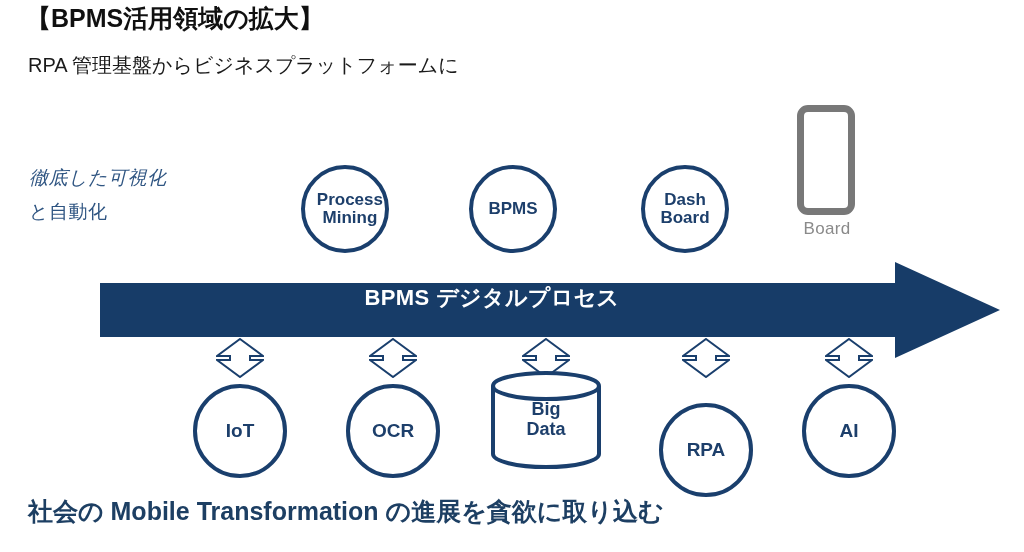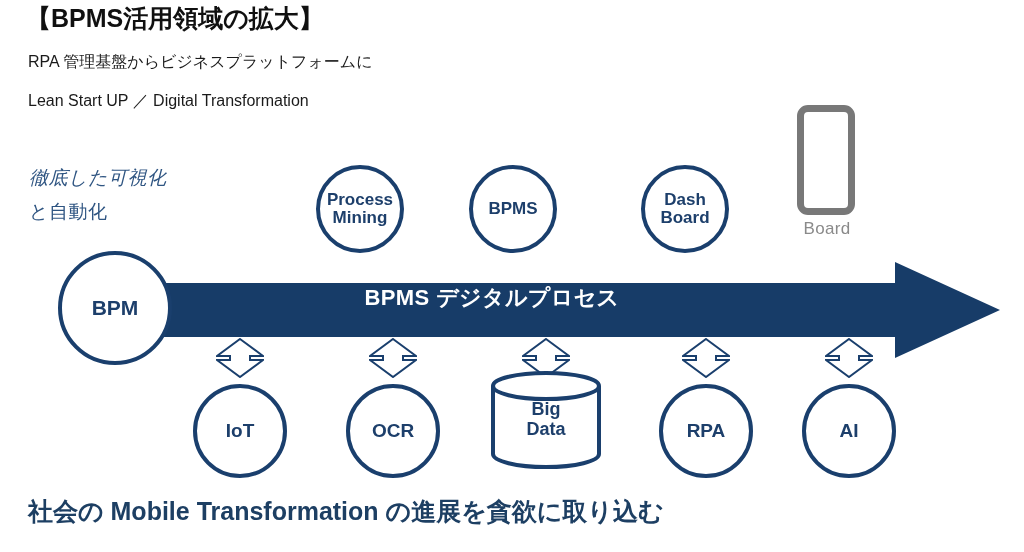--- a/index.html
+++ b/index.html
@@ -26,21 +26,21 @@
     top: 2px;
     font-size: 25px;
     font-weight: bold;
     color: #101010;
     letter-spacing: 0px;
     white-space: nowrap;
   }
   .hdr-sub {
     position: absolute;
     left: 28px;
-    font-size: 16px;
+    font-size: 20px;
     font-weight: normal;
     color: #1a1a1a;
     white-space: nowrap;
   }
   .hdr-sub.l1 { top: 52px; }
   .hdr-sub.l2 { top: 91px; }
 
   .left-note {
     position: absolute;
     left: 29px;
@@ -162,21 +162,20 @@
     pointer-events: none;
   }
 </style>
 </head>
 <body>
 
 <div id="slide">
 
   <div class="hdr-title">【BPMS活用領域の拡大】</div>
   <div class="hdr-sub l1">RPA 管理基盤からビジネスプラットフォームに</div>
-  <div class="hdr-sub l2">Lean Start UP ／ Digital Transformation</div>
 
   <div class="left-note l1">徹底した可視化</div>
   <div class="left-note l2">と自動化</div>
 
   <div class="arrow-band">
     <svg width="900" height="96" viewBox="0 0 900 96" xmlns="http://www.w3.org/2000/svg">
       <polygon points="0,21 795,21 795,0 900,48 795,96 795,75 0,75" fill="#173c68"></polygon>
     </svg>
   </div>
   <div class="band-label">BPMS デジタルプロセス</div>
@@ -192,26 +191,23 @@
           <polygon points="24,1 47,18 34,18 34,22 47,22 24,39 1,22 14,22 14,18 1,18" fill="#ffffff" stroke="#1a3f6d" stroke-width="2"></polygon>
         </svg></div>
       <div class="dbl-arrow" style="left: 682px; top: 338px;"><svg width="48" height="40" viewBox="0 0 48 40" xmlns="http://www.w3.org/2000/svg">
           <polygon points="24,1 47,18 34,18 34,22 47,22 24,39 1,22 14,22 14,18 1,18" fill="#ffffff" stroke="#1a3f6d" stroke-width="2"></polygon>
         </svg></div>
       <div class="dbl-arrow" style="left: 825px; top: 338px;"><svg width="48" height="40" viewBox="0 0 48 40" xmlns="http://www.w3.org/2000/svg">
           <polygon points="24,1 47,18 34,18 34,22 47,22 24,39 1,22 14,22 14,18 1,18" fill="#ffffff" stroke="#1a3f6d" stroke-width="2"></polygon>
         </svg></div>
     </div>
 
-  <div class="circ bpm" id="bpm-circle" style="left:58px; top:251px;">
-    <span class="lbl">BPM</span>
-  </div>
 
   <div id="top-row-layer">
-      <div class="circ top" style="left: 316px; top: 165px; border-color: rgb(26, 63, 109);">
+      <div class="circ top" style="left: 301px; top: 165px; border-color: rgb(26, 63, 109); justify-content: flex-end;">
         <span class="lbl">Process<br>Mining</span>
       </div>
       <div class="circ top" style="left: 469px; top: 165px; border-color: rgb(26, 63, 109);">
         <span class="lbl">BPMS</span>
       </div>
       <div class="circ top" style="left: 641px; top: 165px; border-color: rgb(26, 63, 109);">
         <span class="lbl">Dash<br>Board</span>
       </div>
     </div>
 
@@ -226,21 +222,21 @@
       </div>
       <div class="circ bot" style="left: 346px; top: 384px; border-color: rgb(26, 63, 109);">
         <span class="lbl">OCR</span>
       </div>
       <div class="cyl" style="left: 489px; top: 370px;"><svg width="114" height="100" viewBox="0 0 114 100" xmlns="http://www.w3.org/2000/svg">
           <path d="M4,16 L4,84" stroke="#1a3f6d" stroke-width="4" fill="none"></path>
           <path d="M110,16 L110,84" stroke="#1a3f6d" stroke-width="4" fill="none"></path>
           <ellipse cx="57" cy="16" rx="53" ry="13" fill="#ffffff" stroke="#1a3f6d" stroke-width="4"></ellipse>
           <path d="M4,84 A53,13 0 0 0 110,84" fill="none" stroke="#1a3f6d" stroke-width="4"></path>
         </svg><div class="cyl-label">Big<br>Data</div></div>
-      <div class="circ bot" style="left: 659px; top: 384px; border-color: rgb(26, 63, 109);">
+      <div class="circ bot" style="left: 659px; top: 403px; border-color: rgb(26, 63, 109);">
         <span class="lbl">RPA</span>
       </div>
       <div class="circ bot" style="left: 802px; top: 384px; border-color: rgb(26, 63, 109);">
         <span class="lbl">AI</span>
       </div>
     </div>
 
   <div class="footer-note">社会の Mobile Transformation の進展を貪欲に取り込む</div>
 
 </div>

